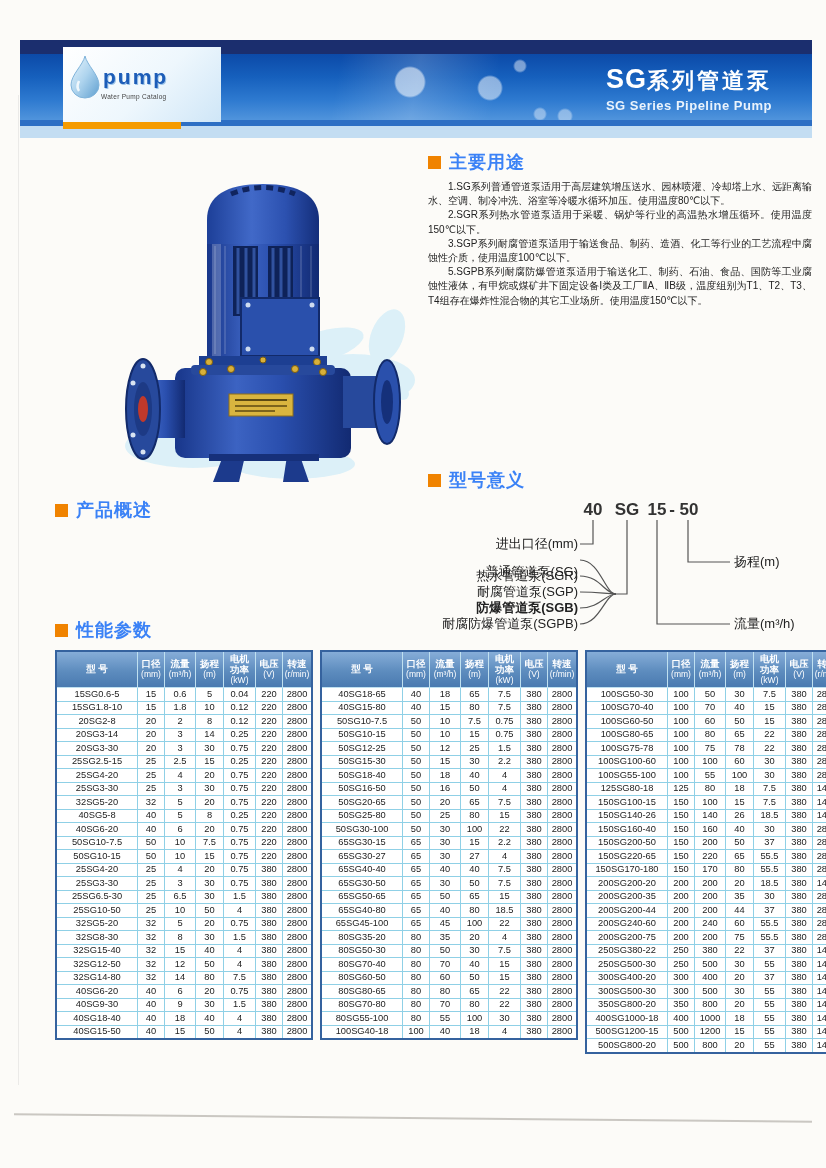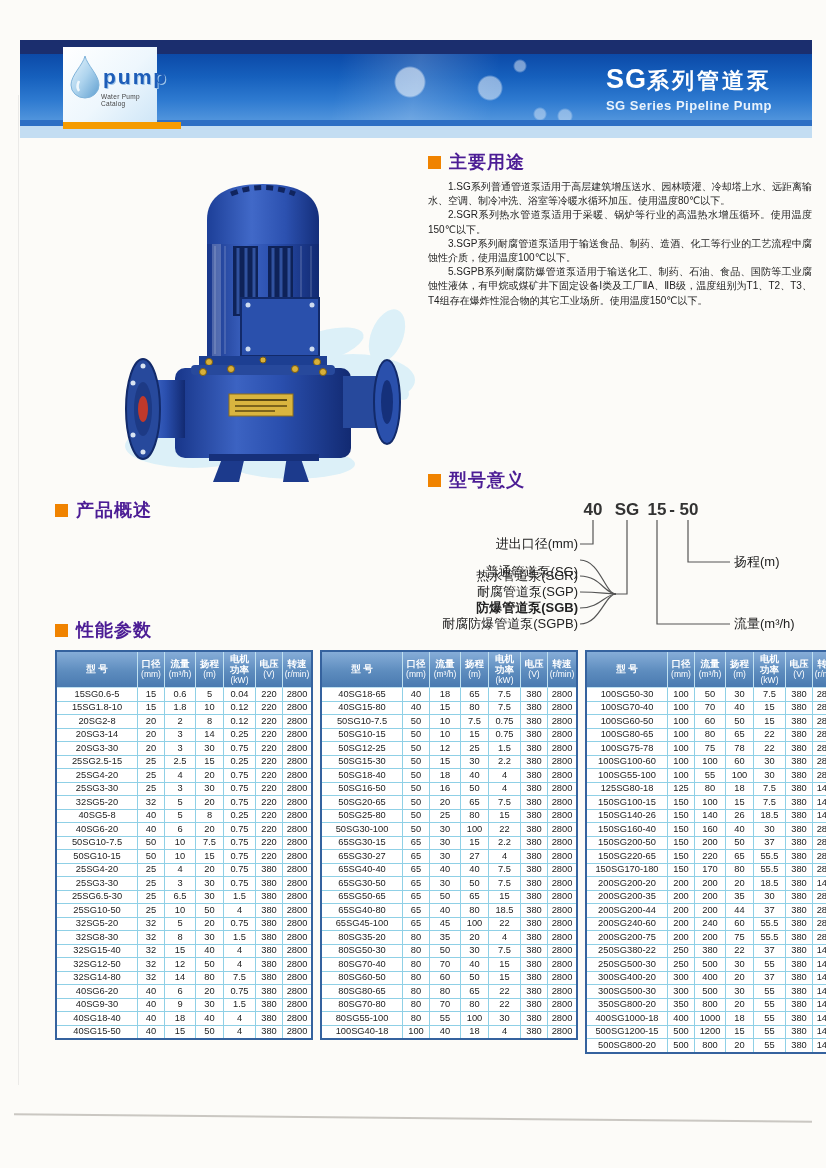--- a/index.html
+++ b/index.html
@@ -16,33 +16,33 @@
       radial-gradient(circle 8px at 500px 12px,rgba(255,255,255,.45) 0 5px,rgba(255,255,255,0) 7px),
       radial-gradient(circle 8px at 520px 60px,rgba(255,255,255,.4) 0 5px,rgba(255,255,255,0) 7px),
       radial-gradient(circle 10px at 545px 62px,rgba(255,255,255,.4) 0 6px,rgba(255,255,255,0) 8px),
       linear-gradient(100deg,rgba(255,255,255,0) 40%,rgba(255,255,255,.18) 50%,rgba(255,255,255,0) 60%);}
   .banner-mid{position:absolute;left:20px;top:120px;width:792px;height:6px;background:#2d6fc4;}
   .banner-strip{position:absolute;left:20px;top:126px;width:792px;height:12px;background:#c3ddf2;}
   .banner-title-zh{position:absolute;right:40px;top:10px;color:#fff;font-weight:bold;white-space:nowrap;text-align:right;}
   .banner-title-zh .t-sg{font-size:27px;letter-spacing:1px;}
   .banner-title-zh .t-rest{font-size:22px;letter-spacing:3px;}
   .banner-subtitle{position:absolute;right:40px;top:44px;color:#eaf3fc;font-size:13px;font-weight:bold;letter-spacing:.5px;}
-  .logo-box{position:absolute;left:63px;top:47px;width:94px;height:75px;
-    background:linear-gradient(135deg,#ffffff 0%,#eef7fd 55%,#cfe6f7 100%);}
+  .logo-box{position:absolute;left:63px;top:47px;width:118px;height:75px;
+    background:linear-gradient(135deg,#ffffff 0%,#eef7fd 55%,#cfe6f7 100%);padding-left:40px;}
   .logo-orange{position:absolute;left:0;top:75px;width:118px;height:7px;background:#f59b00;}
   .logo-drop{position:absolute;left:6px;top:8px;}
   .logo-text{position:absolute;left:40px;top:18px;font-size:21px;font-weight:bold;color:#1d5db8;
     letter-spacing:2px;text-shadow:1px 1px 0 #9dc4e8;}
   .logo-sub{position:absolute;left:38px;top:46px;font-size:6.5px;color:#444;letter-spacing:.3px;}
 
   
   .sec{position:absolute;}
   .sec-head{display:flex;align-items:center;gap:8px;margin-bottom:6px;}
   .bullet{width:13px;height:13px;background:#f08300;flex:0 0 auto;}
-  .sec-head h2{margin:0;font-size:18px;font-weight:bold;color:#4c1d95;letter-spacing:1px;}
+  .sec-head h2{margin:0;font-size:18px;font-weight:bold;color:#3b82f6;letter-spacing:1px;}
   .sec p{margin:0;font-size:10px;line-height:1.42;color:#222;text-align:justify;text-indent:2em;}
 
   .main-uses{left:428px;top:150px;width:384px;}
   .overview{left:55px;top:498px;width:368px;}
   .model-meaning{left:428px;top:468px;width:384px;}
   .performance{left:55px;top:618px;width:758px;}
 
   
   .diagram{position:relative;width:384px;height:150px;margin-top:6px;font-size:13px;color:#222;}
   .diag-lines{position:absolute;left:0;top:0;}

